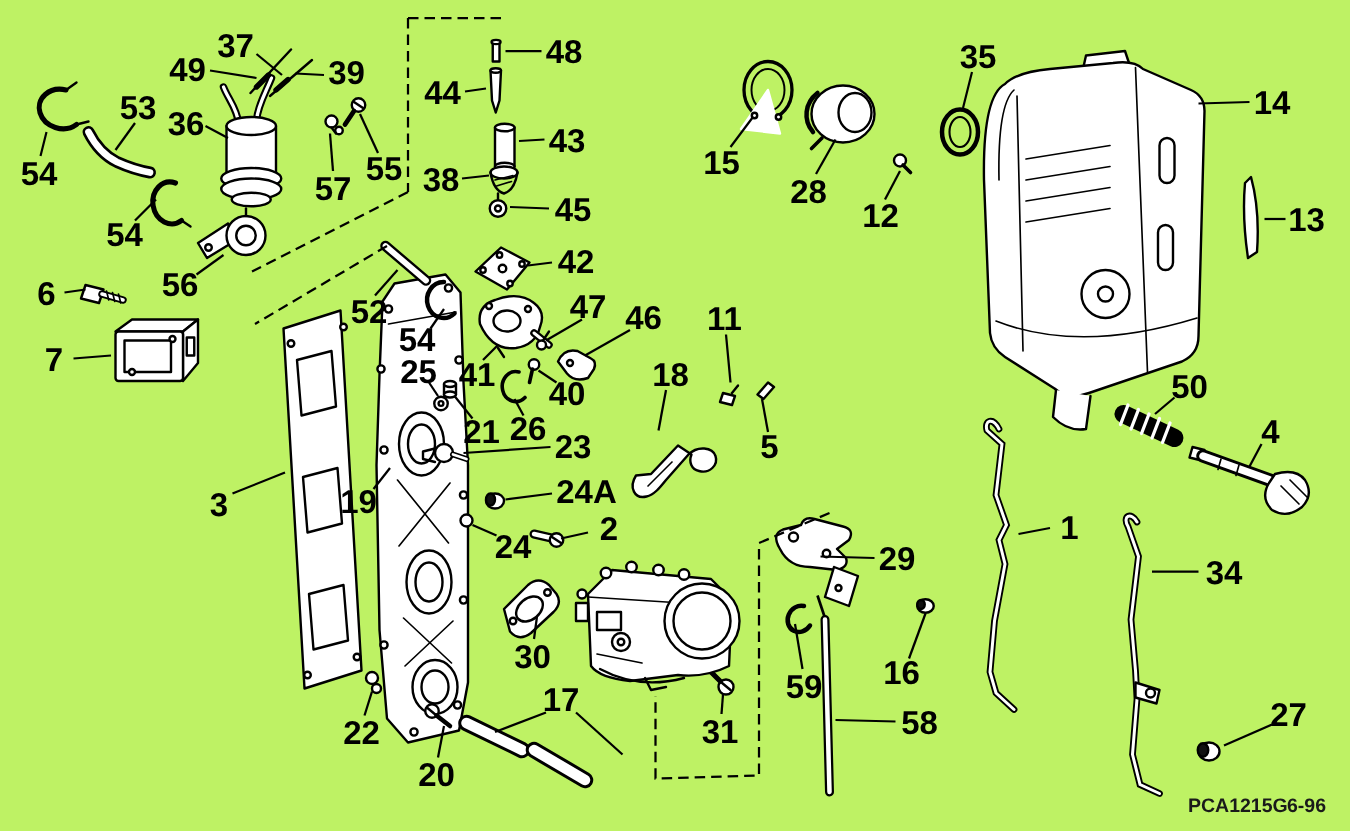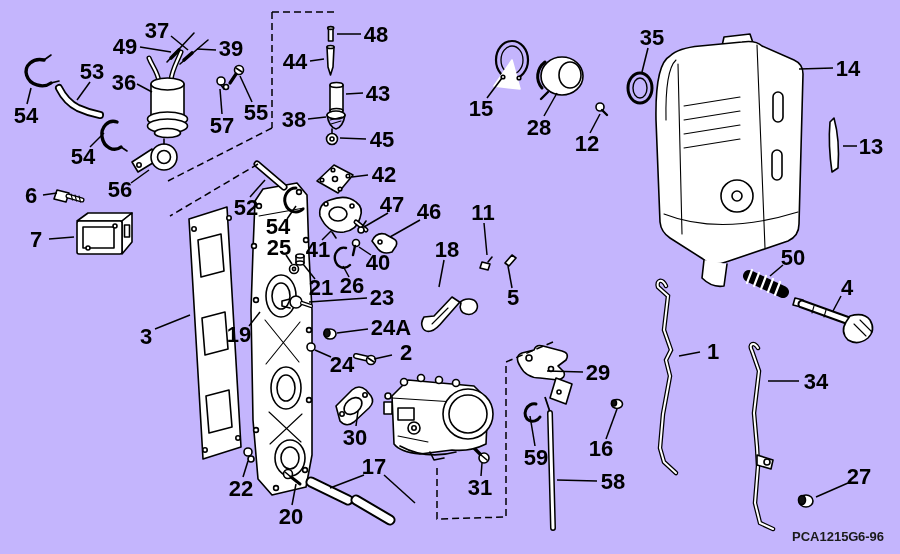--- a/index.html
+++ b/index.html
@@ -1,16 +1,16 @@
 <!DOCTYPE html>
 <html><head>
 <meta charset="utf-8">
 <style>
   html,body{margin:0;padding:0;background:#fff;}
-  .canvas{position:relative;width:900px;height:554px;background:#c4b5fd;overflow:hidden;}
+  .canvas{position:relative;width:900px;height:554px;background:#bef264;overflow:hidden;}
   svg{display:block;}
   .callout{font-family:"Liberation Sans","DejaVu Sans",sans-serif;font-weight:bold;font-size:22px;fill:#000;text-anchor:middle;}
   .code{font-family:"Liberation Sans","DejaVu Sans",sans-serif;font-weight:bold;font-size:13px;fill:#1a1a1a;}
   .leader{stroke:#000;stroke-width:1.5;fill:none;}
   .dashed{stroke:#000;stroke-width:1.5;fill:none;stroke-dasharray:7 4;}
   .part{stroke:#000;stroke-width:1.6;fill:#fff;stroke-linejoin:round;stroke-linecap:round;}
   .ln{fill:none;}
   .thin{stroke-width:1.1;}
   .tube-o{fill:none;stroke:#000;stroke-linecap:round;}
   .tube-i{fill:none;stroke:#fff;stroke-linecap:round;}

